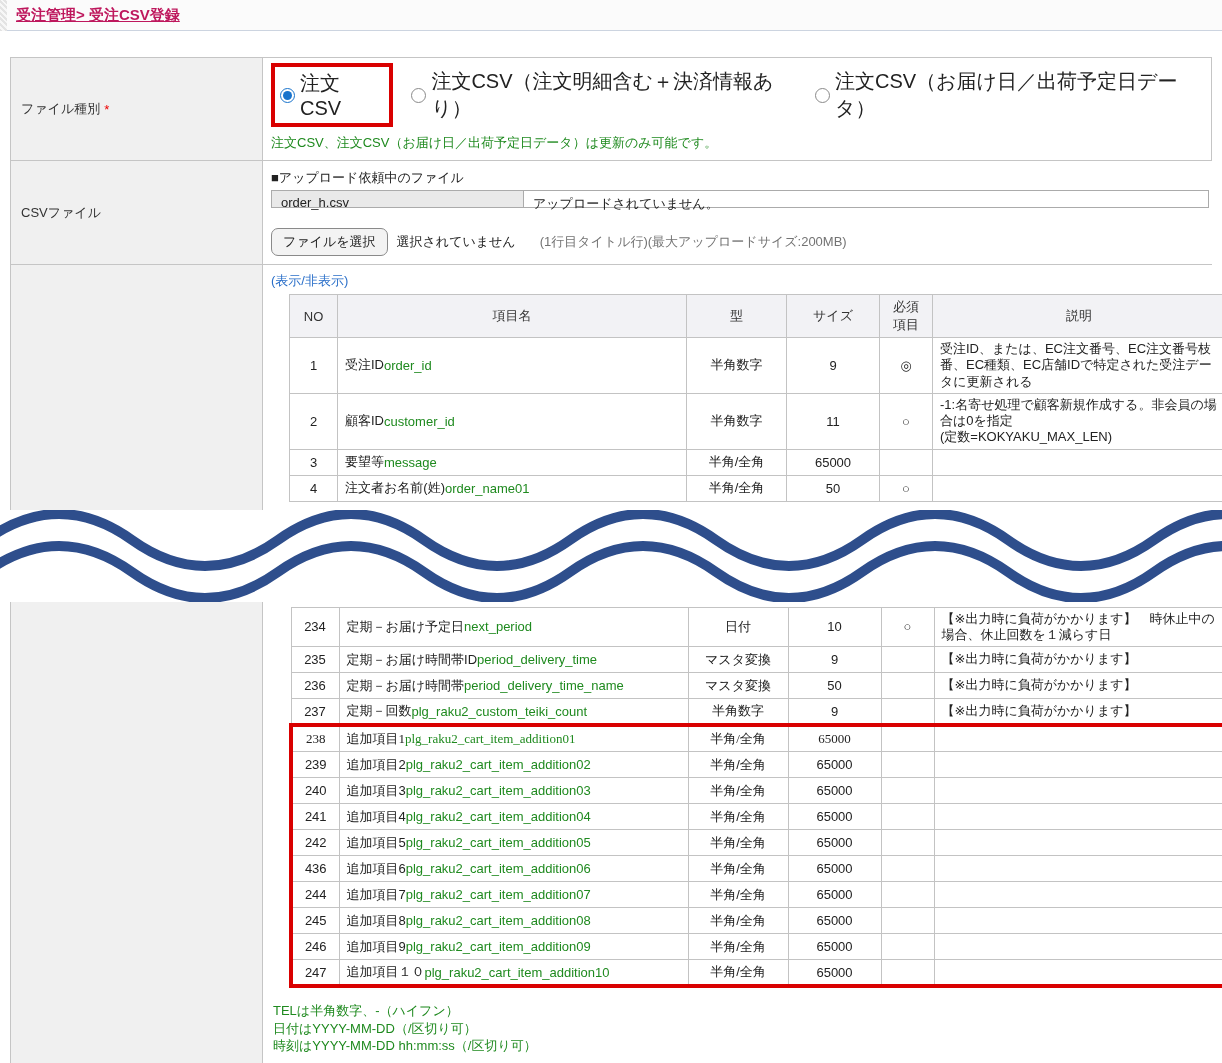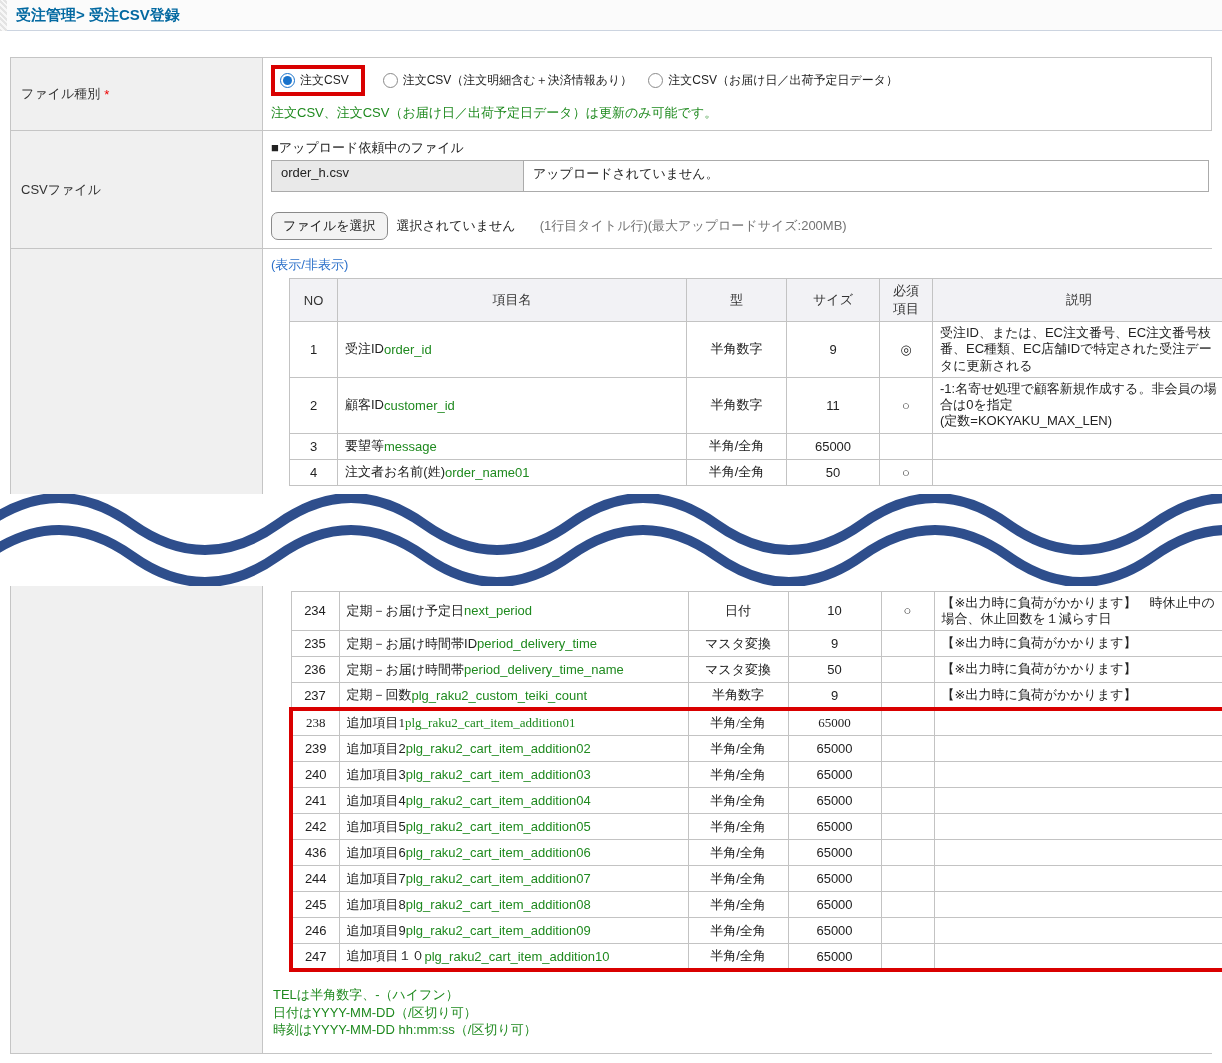--- a/index.html
+++ b/index.html
@@ -12,49 +12,49 @@
 
   
   .titlebar {
     height:31px; background:#fbfbfb; border-bottom:1px solid #ccd4e0;
     display:flex; align-items:center; padding-left:16px; position:relative;
   }
   .titlebar::before {
     content:""; position:absolute; left:0; top:0; width:7px; height:31px;
     background:repeating-linear-gradient(45deg,#e3e3e3 0 2px,#f7f7f7 2px 4px);
   }
-  .page-title { font-size:15px; font-weight:bold; color:#0369a1; }
+  .page-title { font-size:15px; font-weight:bold; color:#be185d;text-decoration:underline; }
 
   
   .main-form { margin:26px 10px 0; border:1px solid #c5c5c5; border-bottom:none; }
   .frow { display:flex; border-bottom:1px solid #c5c5c5; }
   .frow.no-bottom { border-bottom:none; }
   .label-cell {
     width:252px; flex-shrink:0; background:#f0f0f0; border-right:1px solid #c5c5c5;
     padding:8px 10px; display:flex; align-items:center; color:#333;
   }
   .req { color:#e00; margin-left:4px; }
   .content-cell { flex:1; background:#fff; padding:5px 8px 8px; }
 
   
-  .radio-row { display:flex; align-items:center; gap:16px; min-height:34px; font-size:12px; }
+  .radio-row { display:flex; align-items:center; gap:16px; min-height:34px; font-size:20px; }
   .radio-option { display:inline-flex; align-items:center; gap:5px; }
   .radio-option.highlighted { border:4px solid #d90000; padding:3px 12px 3px 5px; margin-right:2px; }
   .radio {
     width:15px; height:15px; border-radius:50%; border:1px solid #8a8a8a;
     background:#fff; display:inline-block; position:relative; flex-shrink:0;
   }
   .radio.checked { border-color:#1873cc; }
   .radio.checked::after { content:""; position:absolute; inset:2px; border-radius:50%; background:#1873cc; }
   .green { color:#1f8a1f; }
   .note-green { margin-top:7px; }
 
   
   .pending-header { margin:3px 0 3px; color:#222; }
-  .file-table { display:flex; width:938px; border:1px solid #ababab; height:32px; }
+  .file-table { display:flex; width:938px; border:1px solid #ababab; height:18px; }
   .file-name-cell { width:252px; background:#e9e9e9; border-right:1px solid #ababab; padding:4px 9px; }
   .file-status-cell { flex:1; background:#fff; padding:4px 9px; }
   .choose-row { display:flex; align-items:center; margin-top:20px; }
   .choose-btn {
     border:1px solid #8a8a8a; border-radius:7px; background:#f3f3f3;
     padding:4px 11px; font-size:13px; color:#222; cursor:pointer;
     font-family:inherit;
   }
   .no-file { margin-left:9px; }
   .constraint { color:#737373; margin-left:24px; }

